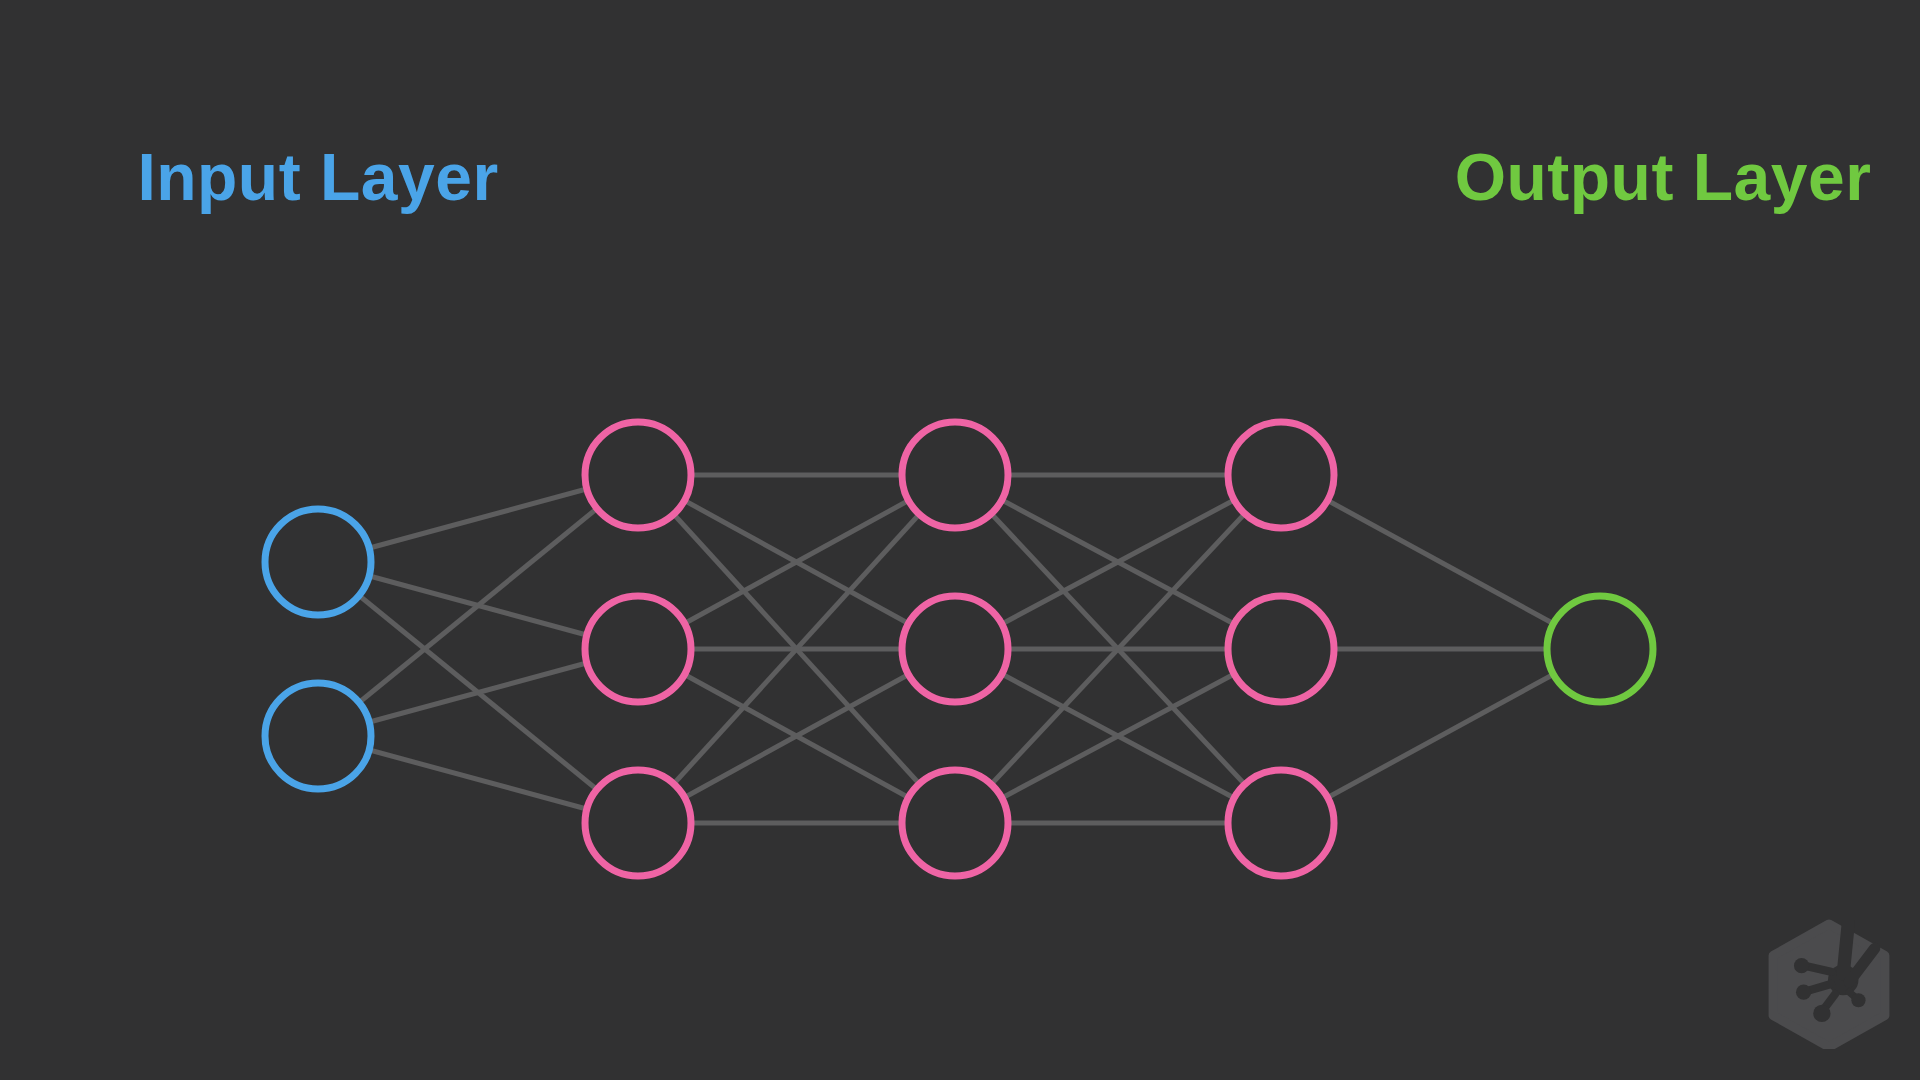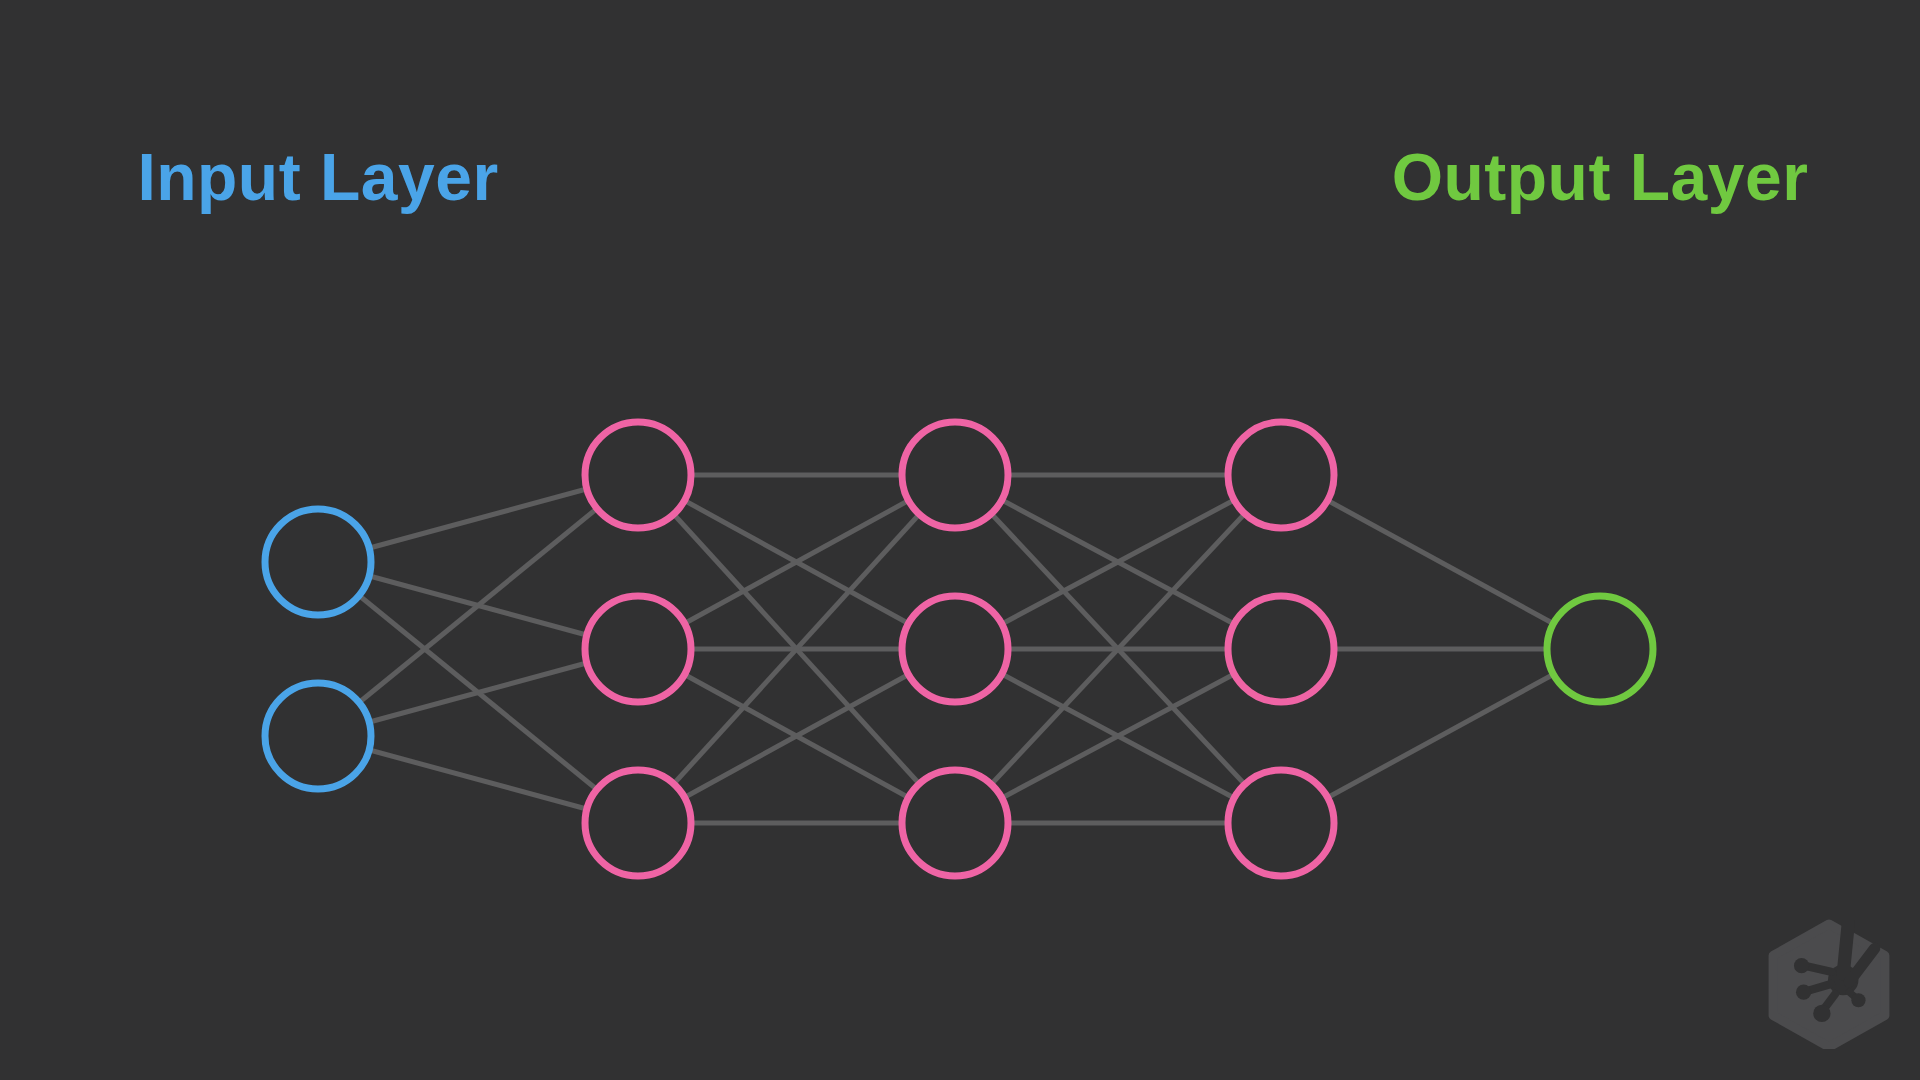--- a/index.html
+++ b/index.html
@@ -22,21 +22,21 @@
     top:177px;
     transform:translate(-50%,-50%);
     font-size:66px;
     font-weight:700;
     letter-spacing:0.5px;
     white-space:nowrap;
     user-select:none;
   }
   .label-input{left:318px;}
   .label-hidden{left:955px;}
-  .label-output{left:1600px;}
+  .label-output{left:1663px;}
   .logo{
     position:absolute;
     left:1768px;
     top:919px;
     width:122px;
     height:130px;
   }
 </style>
 </head>
 <body>

